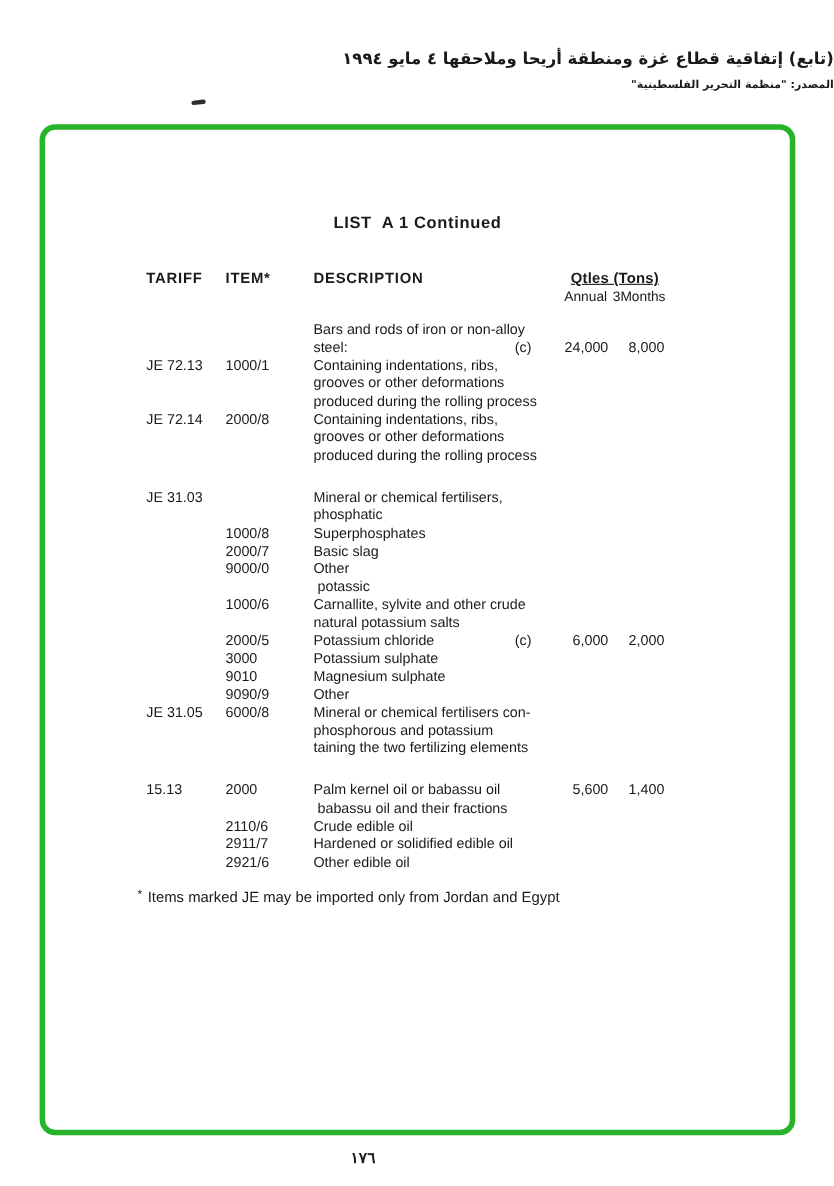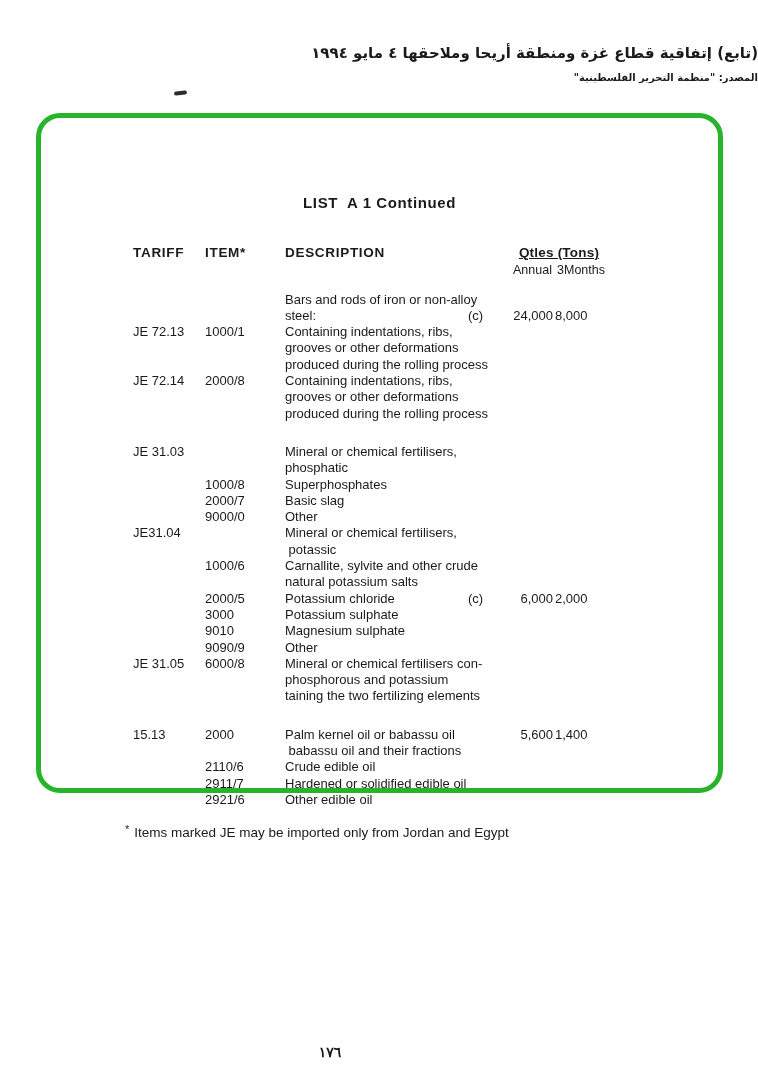--- a/index.html
+++ b/index.html
@@ -27,23 +27,23 @@
     background:#2d2d2d; transform:rotate(-6deg); border-radius:2px;
   }
   .artifact-2 {
     position:absolute; left:619px; top:217px; width:8px; height:9px;
     background:#3a3a3a; border-radius:2px 3px 2px 2px; transform:rotate(12deg);
   }
 
   
   .green-box {
     position:absolute; left:36px; top:113px;
-    width:687px; height:680px;
+    width:687px; height:919px;
     border:5px solid #8b5cf6;
-    border-radius:24px;
+    border-radius:14px;
     background:#ffffff;
   }
 
   
   .doc-title {
     margin-top:76px;
     text-align:center;
     font-size:15px;
     font-weight:bold;
     letter-spacing:0.6px;
@@ -76,21 +76,21 @@
     font-weight:normal;
     letter-spacing:0;
     padding-bottom:13px;
   }
   .tariff-table thead th.annual-header { text-align:right; padding-right:4px; }
   .tariff-table thead th.three-months-header { text-align:right; }
 
   .tariff-table td.description-cell { position:relative; white-space:pre; }
   .tariff-table td .note-mark { position:absolute; left:183px; top:0; }
   .tariff-table td.annual-cell { text-align:right; padding-right:2px; }
-  .tariff-table td.three-months-cell { padding-right:1px; }
+  .tariff-table td.three-months-cell { text-align:right; padding-right:1px; }
   .tariff-table tr.gap-before td { padding-top:22px; }
 
   
   .footnote {
     margin:15px 0 0 84px;
     font-size:13.5px;
   }
   .footnote-marker { font-size:11px; vertical-align:4px; margin-right:5px; }
 
   
@@ -227,27 +227,20 @@
     <td class="three-months-cell"></td>
   </tr>
         <tr>
     <td></td>
     <td>9000/0</td>
     <td class="description-cell"><span>Other</span><span class="note-mark"></span></td>
     <td class="annual-cell"></td>
     <td class="three-months-cell"></td>
   </tr>
         <tr>
-    <td>JE31.04</td>
-    <td></td>
-    <td class="description-cell"><span>Mineral or chemical fertilisers,</span><span class="note-mark"></span></td>
-    <td class="annual-cell"></td>
-    <td class="three-months-cell"></td>
-  </tr>
-        <tr>
     <td></td>
     <td></td>
     <td class="description-cell"><span> potassic</span><span class="note-mark"></span></td>
     <td class="annual-cell"></td>
     <td class="three-months-cell"></td>
   </tr>
         <tr>
     <td></td>
     <td>1000/6</td>
     <td class="description-cell"><span>Carnallite, sylvite and other crude</span><span class="note-mark"></span></td>

